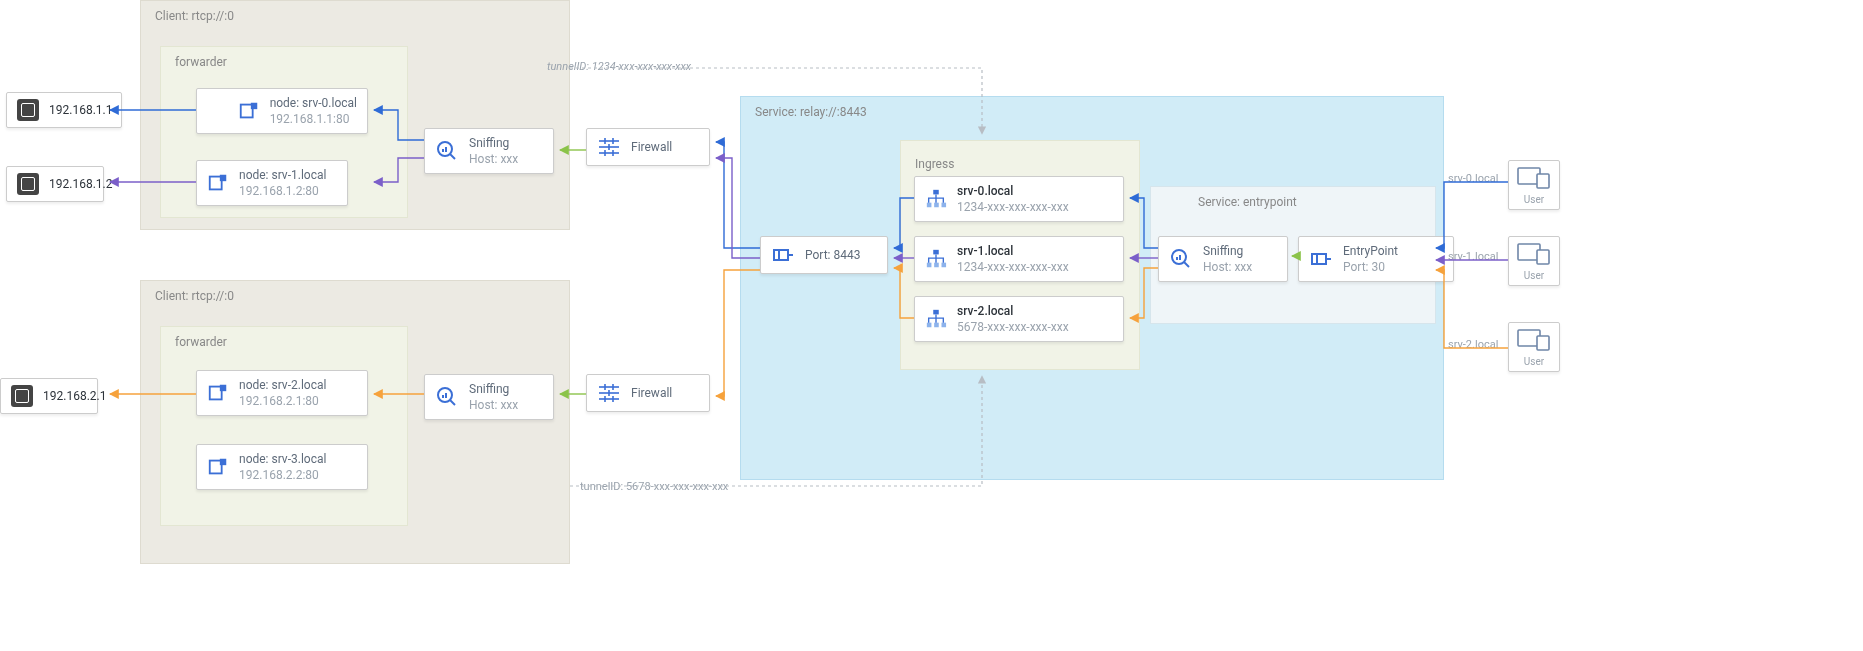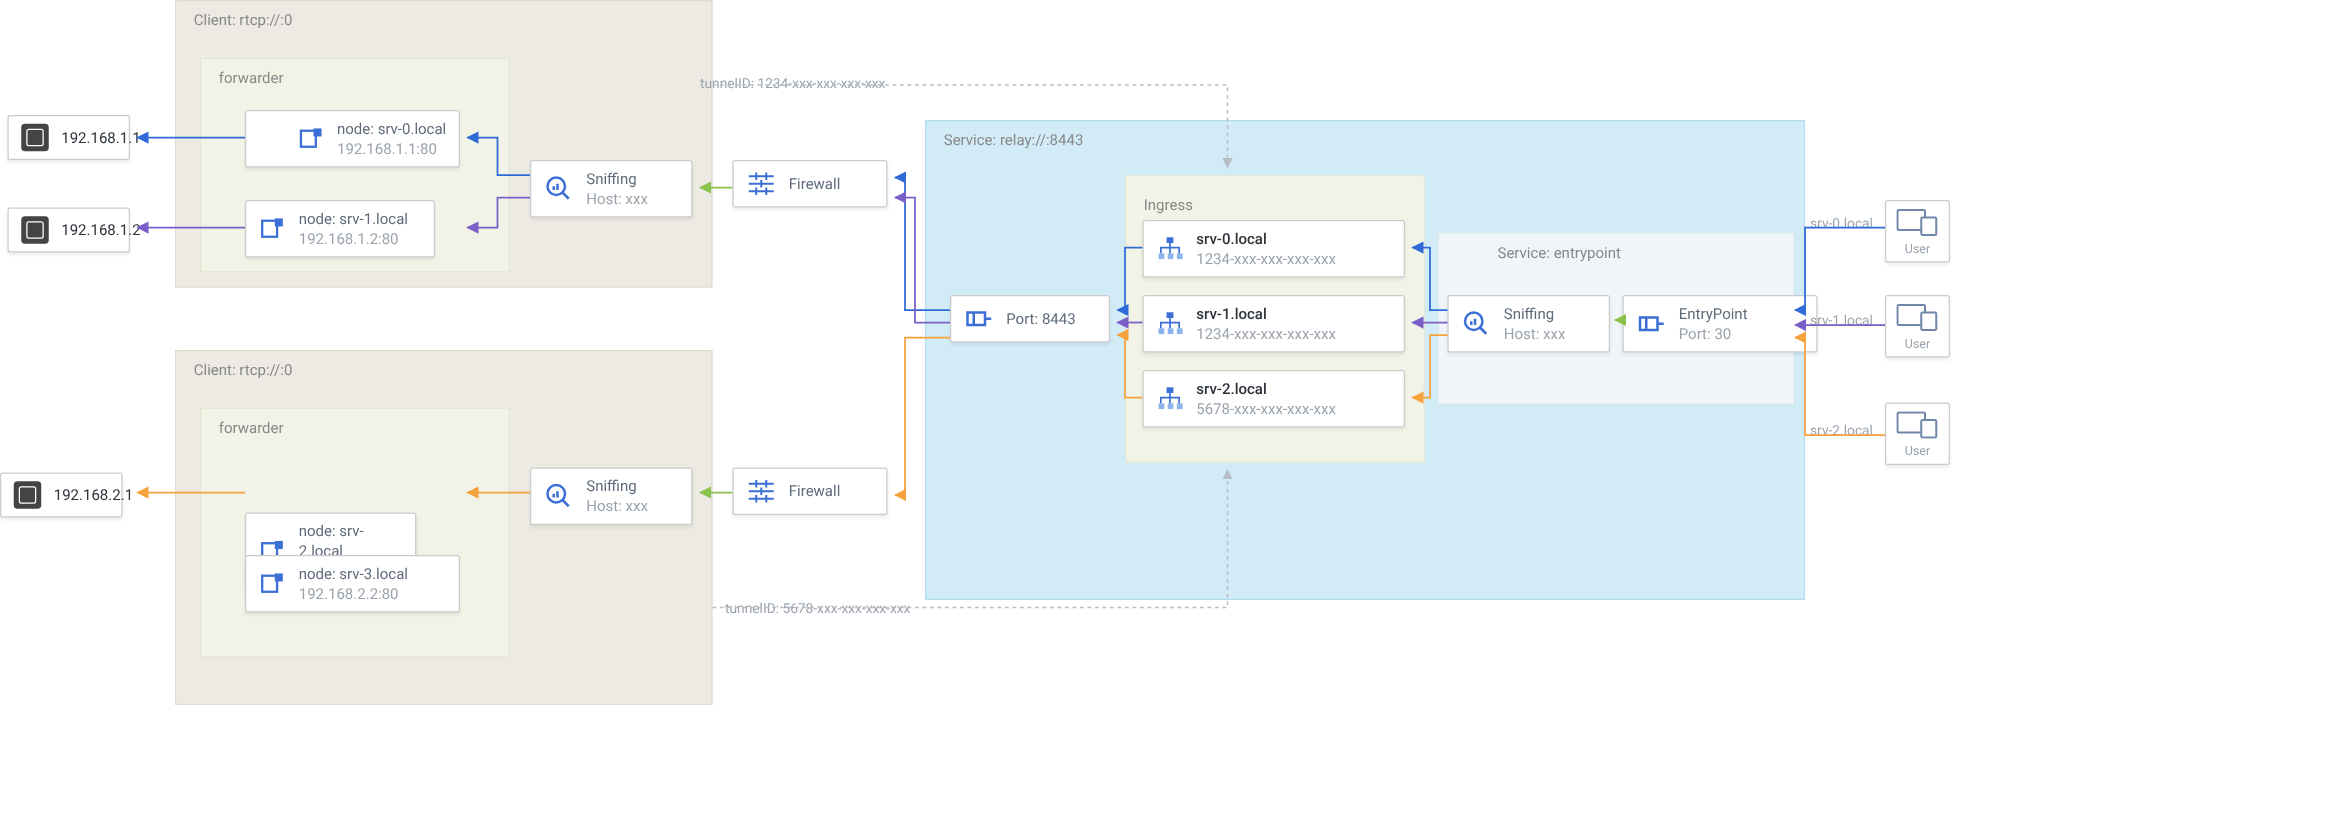--- a/index.html
+++ b/index.html
@@ -98,21 +98,21 @@
 <div class="container service-box" style="left:740px; top:80px; width:704px; height:384px;margin-top:16px;">
   <div class="label" style="left:14px; top:8px;">Service: relay://:8443</div>
 </div>
 <div class="container ingress-box" style="left:900px; top:140px; width:240px; height:230px;">
   <div class="label" style="left:14px; top:16px;">Ingress</div>
 </div>
 <div class="container entrypoint-box" style="left:1150px; top:186px; width:286px; height:138px;">
   <div class="label" style="left:14px; top:8px;margin-left:33px;">Service: entrypoint</div>
 </div>
 
-<div class="node cpu-node" style="left:6px; top:92px; width:98px;">
+<div class="node cpu-node" style="left:6px; top:92px; width:116px;">
   <span class="icon">
       <span class="cpu-icon"></span>
     </span>
   <span class="txt">
       <span class="title" style="color:#2d333a;">192.168.1.1</span>
     </span>
 </div>
 <div class="node cpu-node" style="left:6px; top:166px; width:98px;">
   <span class="icon">
       <span class="cpu-icon"></span>
@@ -183,21 +183,21 @@
           <line x1="8" y1="15" x2="8" y2="21"></line>
           <line x1="16" y1="15" x2="16" y2="21"></line>
         </g>
       </svg>
   </span>
   <span class="txt">
       <span class="title">Firewall</span>
     </span>
 </div>
 
-<div class="node" style="left:196px; top:370px; width:137px;margin-top:40px;">
+<div class="node" style="left:196px; top:370px; width:172px;">
   <span class="icon">
     <svg width="22" height="22" viewBox="0 0 24 24" fill="none">
         <rect x="3" y="5" width="13" height="14" stroke="#3b6fd6" stroke-width="2"></rect>
         <rect x="14" y="3" width="7" height="7" fill="#3b6fd6"></rect>
       </svg>
   </span>
   <span class="txt">
     <span class="title">node: srv-2.local</span>
     <span class="sub">192.168.2.1:80</span>
   </span>
@@ -359,21 +359,21 @@
 <div class="user-box" style="left:1508px; top:322px;">
   <div class="u-icon">
     <svg width="34" height="22" viewBox="0 0 34 22">
         <rect x="1" y="1" width="22" height="16" rx="1" stroke="#6f86a8" stroke-width="1.6" fill="none"></rect>
         <rect x="20" y="7" width="12" height="14" rx="1" stroke="#6f86a8" stroke-width="1.6" fill="#fff"></rect>
       </svg>
   </div>
   <div class="u-lbl">User</div>
 </div>
 
-<div class="abs-text" style="left:560px; top:60px;">tunnelID: 1234-xxx-xxx-xxx-xxx</div>
+<div class="abs-text" style="left:547px; top:60px;font-style:italic;">tunnelID: 1234-xxx-xxx-xxx-xxx</div>
 <div class="abs-text" style="left:580px; top:480px;">tunnelID: 5678-xxx-xxx-xxx-xxx</div>
 <div class="abs-text" style="left:1448px; top:172px;">srv-0.local</div>
 <div class="abs-text" style="left:1448px; top:250px;">srv-1.local</div>
 <div class="abs-text" style="left:1448px; top:338px;">srv-2.local</div>
 
 <svg class="lines">
   <defs>
     <marker id="ab" viewBox="0 0 10 10" refX="9" refY="5" markerWidth="7" markerHeight="7" orient="auto-start-reverse">
         <path d="M0 0 L10 5 L0 10 z" fill="#2f6bd6"></path>
       </marker>

